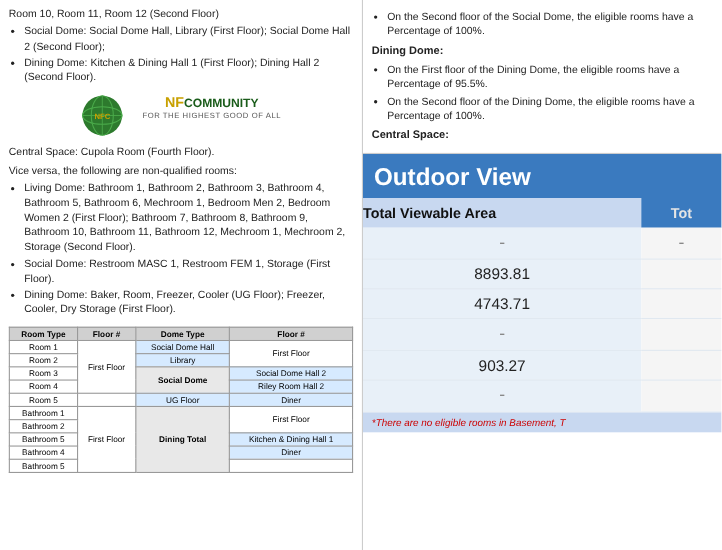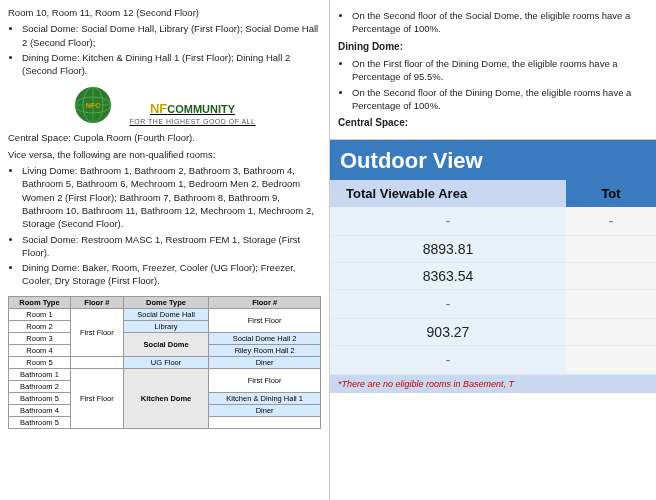--- a/index.html
+++ b/index.html
@@ -39,23 +39,22 @@
       margin-bottom: 2px;
     }
 
     .logo-area {
       text-align: center;
       margin: 8px 0 4px 0;
     }
 
     .logo-text-block {
       display: inline-flex;
-      align-items: flex-end;
+      align-items: flex-start;
       gap: 16px;
-      text-decoration: underline;
     }
 
     .logo-name {
       font-size: 13px;
       font-weight: bold;
       color: #1a5c1a;
     }
 
     .logo-name span {
       color: #c8a000;
@@ -155,33 +154,33 @@
     .outdoor-table {
       width: 100%;
       border-collapse: collapse;
     }
 
     .outdoor-table th {
       background: #c8d8f0;
       font-size: 13px;
       font-weight: bold;
       color: #111;
-      padding: 6px 16px;
+      padding: 6px 0;
       text-align: left;
       border: none;
     }
 
     .outdoor-table th.right-col {
       background: #3a7abf;
-      color: #000000;
+      color: #e5e5e5;
       font-size: 13px;
       font-weight: bold;
       padding: 6px 8px;
       text-align: center;
-      width: 90px;
+      width: 73px;
     }
 
     .outdoor-table td {
       padding: 5px 8px;
       font-size: 14px;
       color: #222;
       text-align: center;
       border-bottom: 1px solid #e0e8f0;
     }
 
@@ -290,21 +289,21 @@
         </tr>
         <tr>
           <td>Room 5</td>
           <td></td>
           <td class="highlight-cell">UG Floor</td>
           <td class="highlight-cell">Diner</td>
         </tr>
         <tr>
           <td>Bathroom 1</td>
           <td rowspan="5">First Floor</td>
-          <td rowspan="5" class="row-header-cell">Kitchen Dome</td>
+          <td rowspan="5" class="row-header-cell">Dining Total</td>
           <td rowspan="2">First Floor</td>
         </tr>
         <tr>
           <td>Bathroom 2</td>
         </tr>
         <tr>
           <td>Bathroom 5</td>
           <td class="highlight-cell">Kitchen &amp; Dining Hall 1</td>
         </tr>
         <tr>
@@ -350,21 +349,21 @@
       <tbody>
         <tr class="dash-row">
           <td class="left-td">-</td>
           <td class="right-td">-</td>
         </tr>
         <tr>
           <td class="left-td">8893.81</td>
           <td class="right-td"></td>
         </tr>
         <tr>
-          <td class="left-td">8363.54</td>
+          <td class="left-td">4743.71</td>
           <td class="right-td"></td>
         </tr>
         <tr class="dash-row">
           <td class="left-td">-</td>
           <td class="right-td"></td>
         </tr>
         <tr>
           <td class="left-td">903.27</td>
           <td class="right-td"></td>
         </tr>

